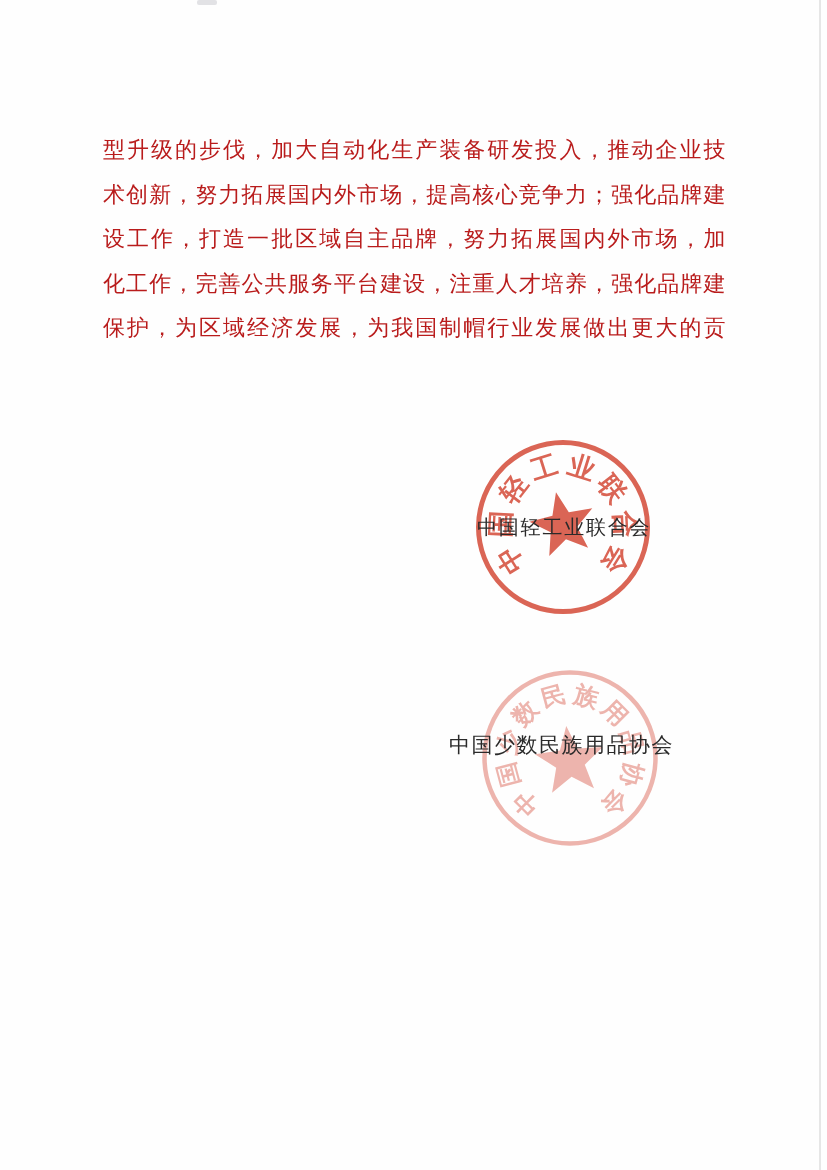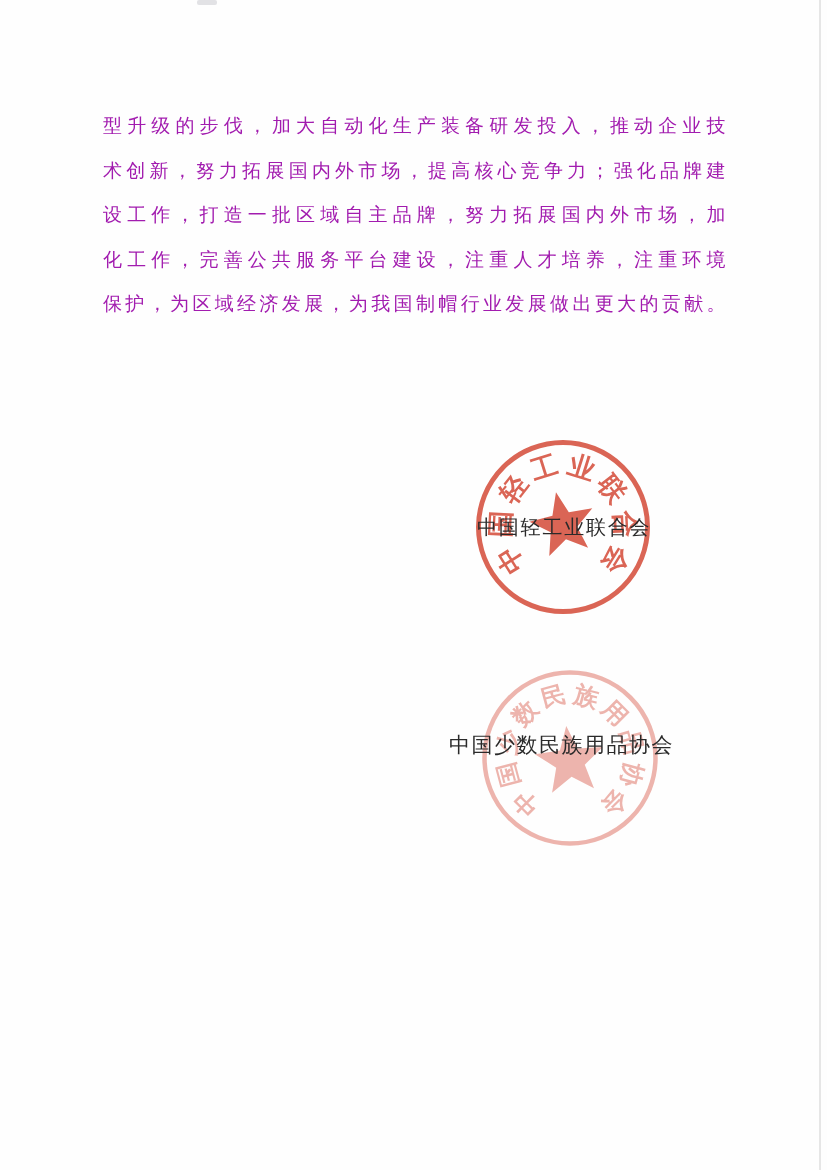--- a/index.html
+++ b/index.html
@@ -32,25 +32,25 @@
     top: 0;
     width: 2px;
     height: 1170px;
     background: #e6e6e6;
   }
 
   
   .paragraph {
     position: absolute;
     left: 103px;
-    top: 104px;
+    top: 128px;
     width: 623px;
-    font-size: 19px;
+    font-size: 22px;
     line-height: 44.5px;
-    color: #a21caf;
+    color: #b91c1c;
     letter-spacing: 0.5px;
   }
   .text-line {
     text-align: justify;
     text-align-last: justify;
     text-justify: inter-character;
     height: 44.5px;
     overflow: hidden;
   }
 
@@ -110,21 +110,21 @@
 
 <div class="page">
 
   <div class="scan-smudge"></div>
   <div class="scan-edge"></div>
 
   <div class="paragraph">
     <div class="text-line">型升级的步伐，加大自动化生产装备研发投入，推动企业技</div>
     <div class="text-line">术创新，努力拓展国内外市场，提高核心竞争力；强化品牌建</div>
     <div class="text-line">设工作，打造一批区域自主品牌，努力拓展国内外市场，加</div>
-    <div class="text-line">化工作，完善公共服务平台建设，注重人才培养，注重环境</div>
+    <div class="text-line">化工作，完善公共服务平台建设，注重人才培养，强化品牌建</div>
     <div class="text-line">保护，为区域经济发展，为我国制帽行业发展做出更大的贡献。</div>
   </div>
 
   <svg class="seal seal-1" viewBox="0 0 200 200" style="color: rgb(214, 80, 62); opacity: 0.88;">
     <g fill="currentColor">
       <circle cx="100" cy="100" r="95" fill="none" stroke="currentColor" stroke-width="5.5"></circle>
       <polygon transform="translate(100,98) rotate(-12)" points="0,-38 9.4,-12.9 36.1,-11.7 15.2,4.9 22.3,30.7 0,16 -22.3,30.7 -15.2,4.9 -36.1,-11.7 -9.4,-12.9"></polygon>
       <g class="arc-text" font-size="30">
           <text x="40.6" y="137.1" transform="rotate(-122.0 40.6 137.1)">中</text>
           <text x="30.1" y="96.5" transform="rotate(-87.1 30.1 96.5)">国</text>

